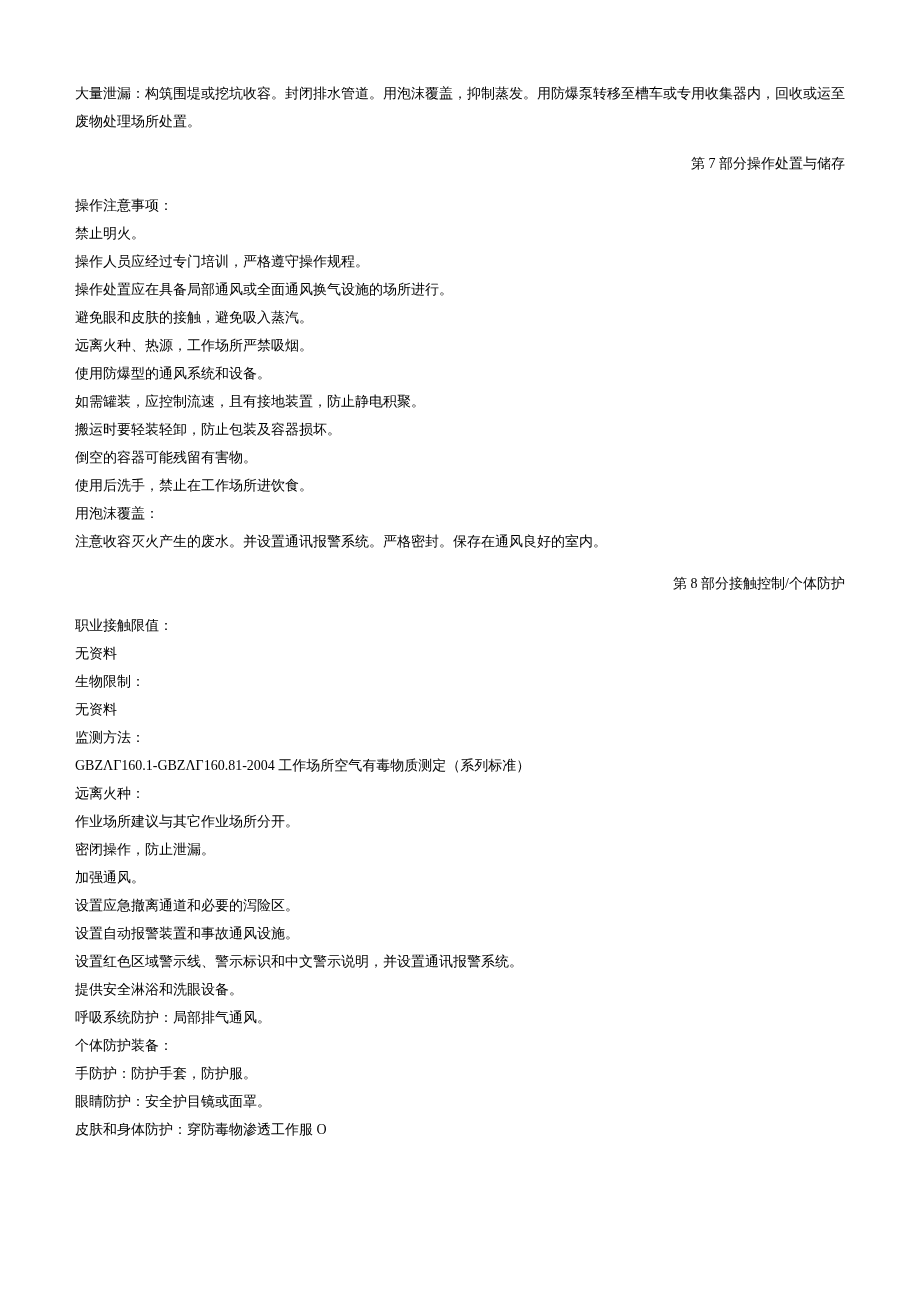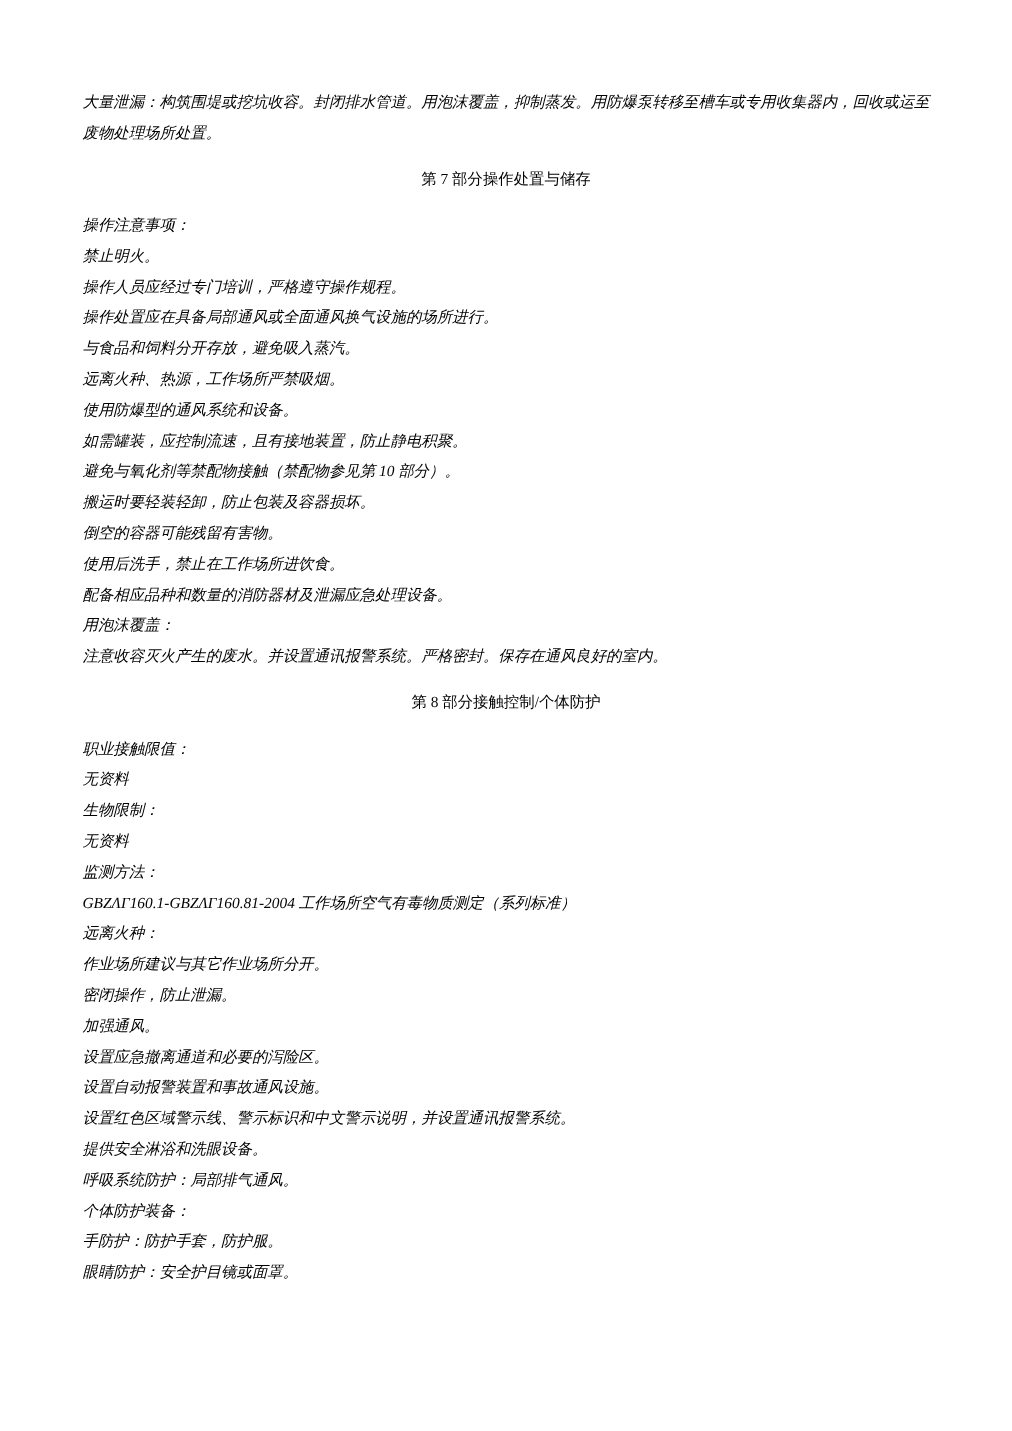--- a/index.html
+++ b/index.html
@@ -8,48 +8,45 @@
     font-family: "SimSun", "宋体", serif;
     font-size: 14px;
     line-height: 2.0;
     color: #000;
     background: #fff;
     width: 920px;
     box-sizing: border-box;
   }
   .paragraph {
     margin: 0;
-    font-style: italic;
   }
   .section-title {
-    text-align: center;
+    text-align: right;
     margin: 14px 0;
   }
 </style>
 </head>
 <body>
 
 <p class="paragraph">大量泄漏：构筑围堤或挖坑收容。封闭排水管道。用泡沫覆盖，抑制蒸发。用防爆泵转移至槽车或专用收集器内，回收或运至废物处理场所处置。</p>
 
 <p class="section-title">第 7 部分操作处置与储存</p>
 
 <div>
   <p class="paragraph">操作注意事项：</p>
   <p class="paragraph">禁止明火。</p>
   <p class="paragraph">操作人员应经过专门培训，严格遵守操作规程。</p>
   <p class="paragraph">操作处置应在具备局部通风或全面通风换气设施的场所进行。</p>
-  <p class="paragraph">与食品和饲料分开存放，避免吸入蒸汽。</p>
+  <p class="paragraph">避免眼和皮肤的接触，避免吸入蒸汽。</p>
   <p class="paragraph">远离火种、热源，工作场所严禁吸烟。</p>
   <p class="paragraph">使用防爆型的通风系统和设备。</p>
   <p class="paragraph">如需罐装，应控制流速，且有接地装置，防止静电积聚。</p>
-  <p class="paragraph">避免与氧化剂等禁配物接触（禁配物参见第 10 部分）。</p>
   <p class="paragraph">搬运时要轻装轻卸，防止包装及容器损坏。</p>
   <p class="paragraph">倒空的容器可能残留有害物。</p>
   <p class="paragraph">使用后洗手，禁止在工作场所进饮食。</p>
-  <p class="paragraph">配备相应品种和数量的消防器材及泄漏应急处理设备。</p>
   <p class="paragraph">用泡沫覆盖：</p>
   <p class="paragraph">注意收容灭火产生的废水。并设置通讯报警系统。严格密封。保存在通风良好的室内。</p>
 </div>
 
 <p class="section-title">第 8 部分接触控制/个体防护</p>
 
 <div>
   <p class="paragraph">职业接触限值：</p>
   <p class="paragraph">无资料</p>
   <p class="paragraph">生物限制：</p>
@@ -61,13 +58,14 @@
   <p class="paragraph">密闭操作，防止泄漏。</p>
   <p class="paragraph">加强通风。</p>
   <p class="paragraph">设置应急撤离通道和必要的泻险区。</p>
   <p class="paragraph">设置自动报警装置和事故通风设施。</p>
   <p class="paragraph">设置红色区域警示线、警示标识和中文警示说明，并设置通讯报警系统。</p>
   <p class="paragraph">提供安全淋浴和洗眼设备。</p>
   <p class="paragraph">呼吸系统防护：局部排气通风。</p>
   <p class="paragraph">个体防护装备：</p>
   <p class="paragraph">手防护：防护手套，防护服。</p>
   <p class="paragraph">眼睛防护：安全护目镜或面罩。</p>
+  <p class="paragraph">皮肤和身体防护：穿防毒物渗透工作服 O</p>
 </div>
 
 </body></html>

